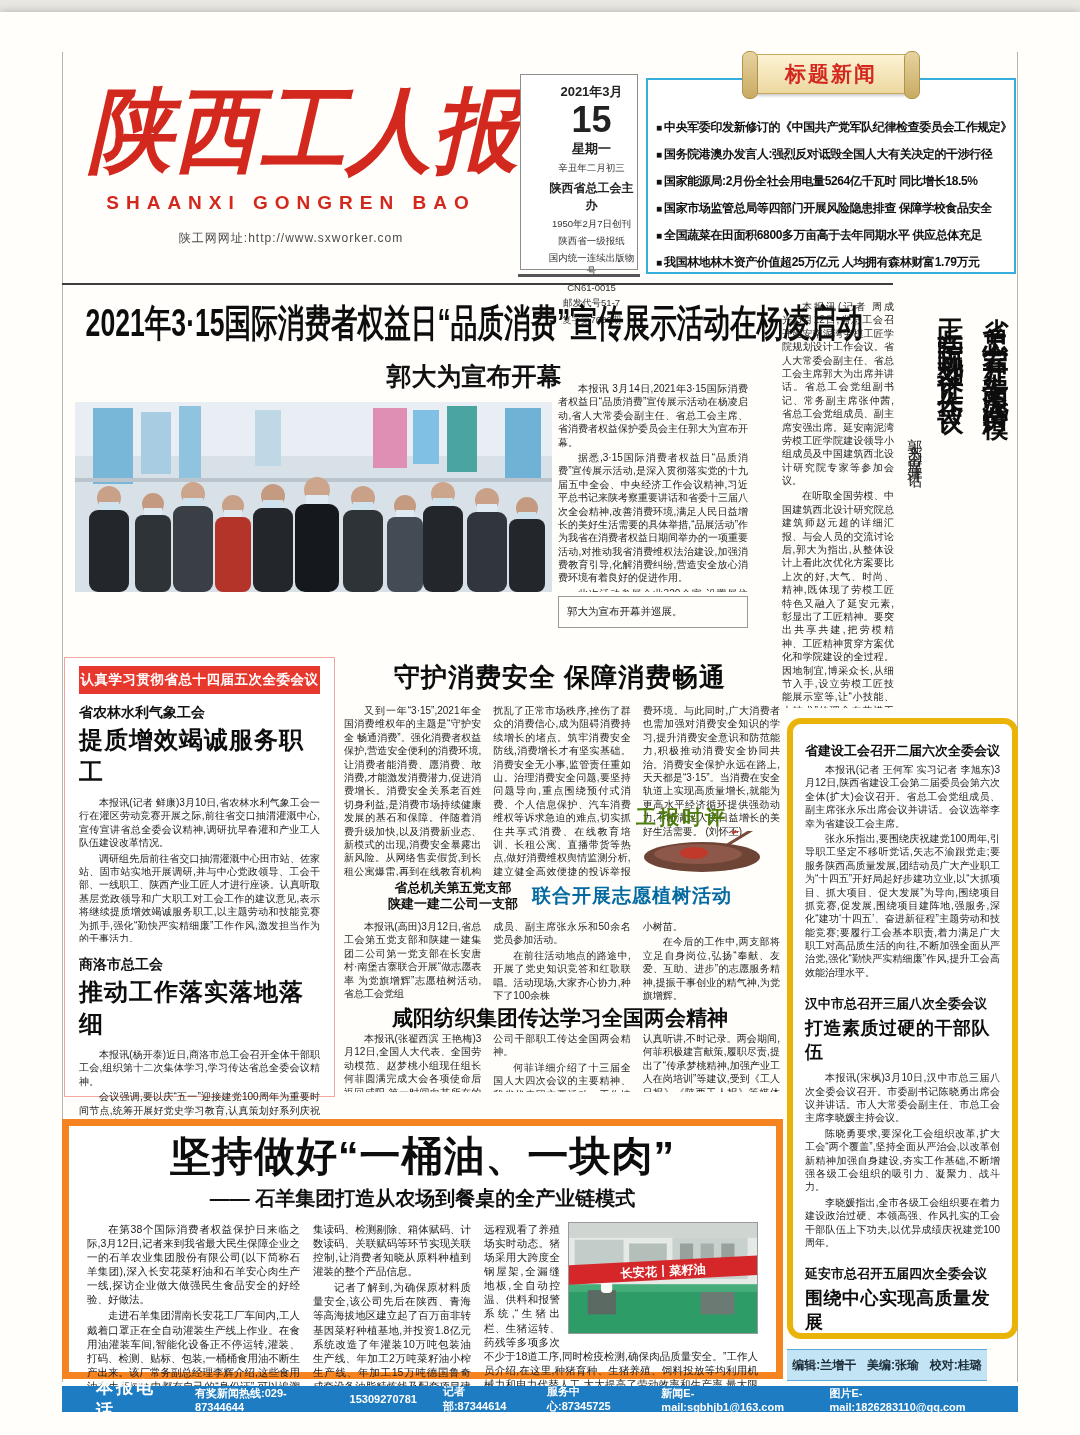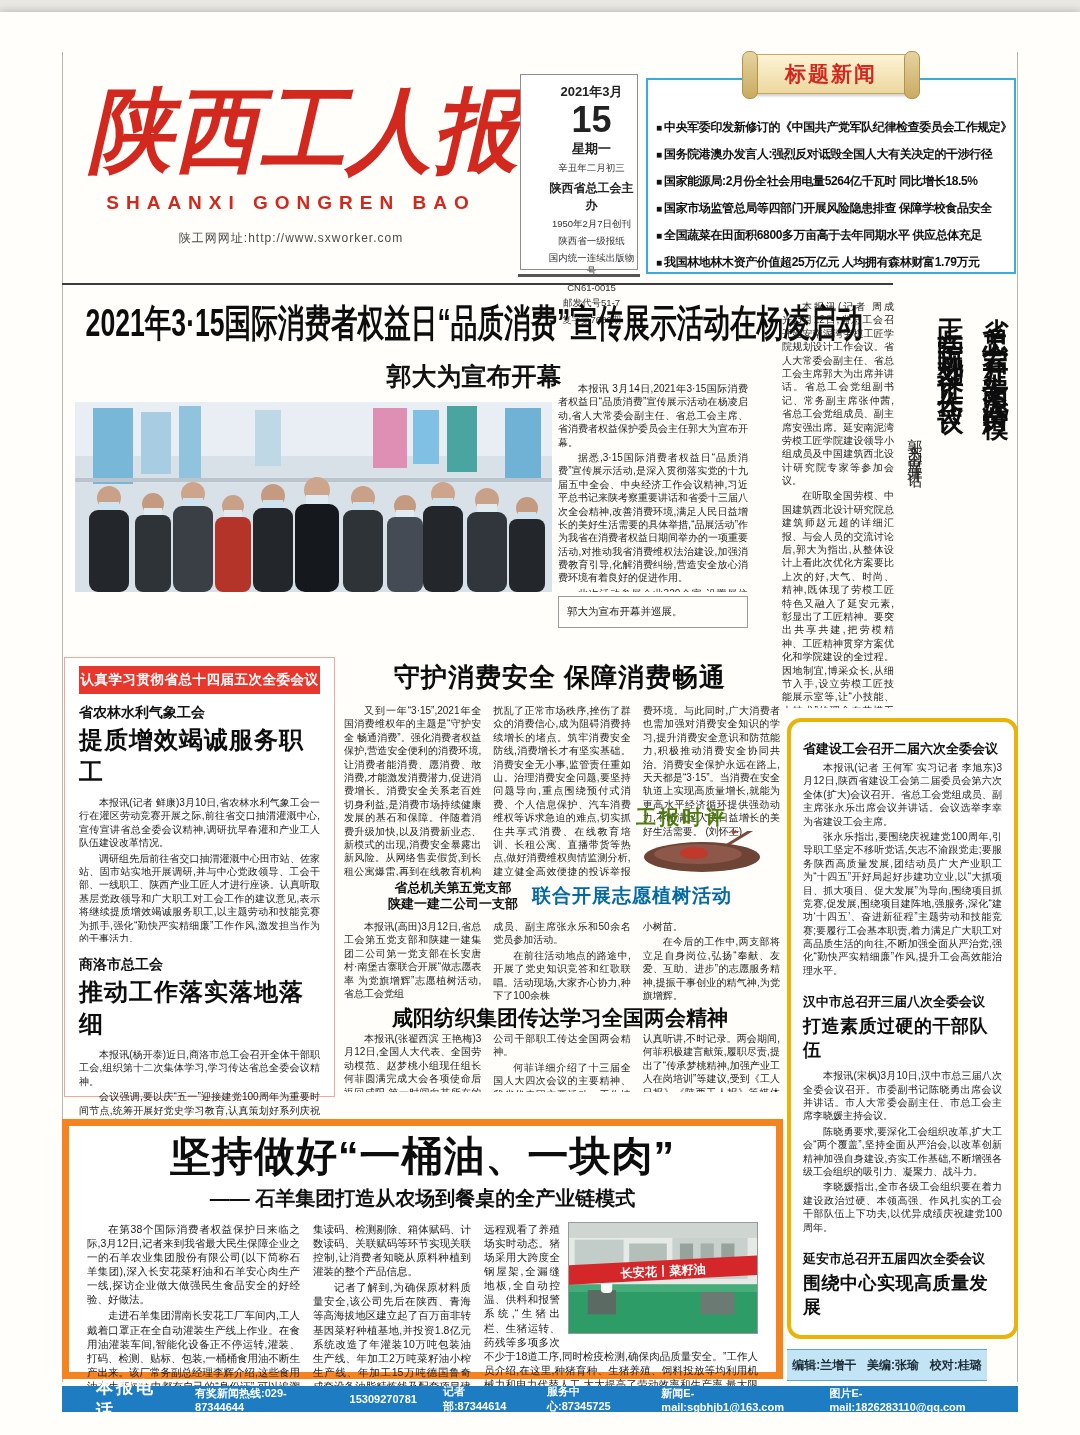--- a/index.html
+++ b/index.html
@@ -48,21 +48,21 @@
   .comm-hl{text-align:center;font-size:26px;font-weight:900;color:#0d0d0d;letter-spacing:1px;}
   .cols{display:flex;gap:12px;}
   .cols > div{flex:1;}
   .stamp-txt{font-family:"DejaVu Serif",serif;font-weight:bold;color:#4d7c0f;font-size:20px;letter-spacing:3px;white-space:nowrap;}
   
   .tree-head{display:flex;justify-content:center;align-items:center;gap:14px;}
   .tree-eb{font-size:13px;font-weight:bold;color:#111;line-height:1.25;text-align:center;}
   .tree-hl{font-size:19px;font-weight:900;color:#0369a1;letter-spacing:1px;}
   .textile-hl{text-align:center;font-size:21px;font-weight:900;color:#0d0d0d;}
   
-  .rightbox{border:4px solid #eab308;border-radius:14px;background:#fff;box-sizing:border-box;padding:12px 12px;}
+  .rightbox{border:6px solid #eab308;border-radius:14px;background:#fff;box-sizing:border-box;padding:12px 12px;}
   .rb-eyebrow{font-size:13px;font-weight:bold;color:#111;margin:6px 0 3px 0;}
   .rb-hl{font-size:18px;font-weight:900;color:#0d0d0d;margin:0 0 7px 0;letter-spacing:.5px;}
   .staffbar{background:#c3e4f5;border-top:1px solid #56a8d8;border-bottom:1px solid #56a8d8;display:flex;align-items:center;justify-content:space-around;font-size:12px;font-weight:bold;color:#1b2b38;}
   
   .featbox{border:7px solid #f5831f;background:#fff;box-sizing:border-box;padding:8px 18px;z-index:6;}
   .feat-hl{text-align:center;font-size:41px;font-weight:900;color:#0d0d0d;letter-spacing:1px;line-height:1.1;}
   .feat-sub{text-align:center;font-size:20px;color:#111;margin-top:6px;font-weight:600;}
   .featcols{display:flex;gap:13px;margin-top:10px;height:182px;overflow:hidden;}
   .featcols p{font-size:10.5px;}
   .fc1{width:213px;flex:none;} .fc2{width:158px;flex:none;} .fc3{flex:1;}

